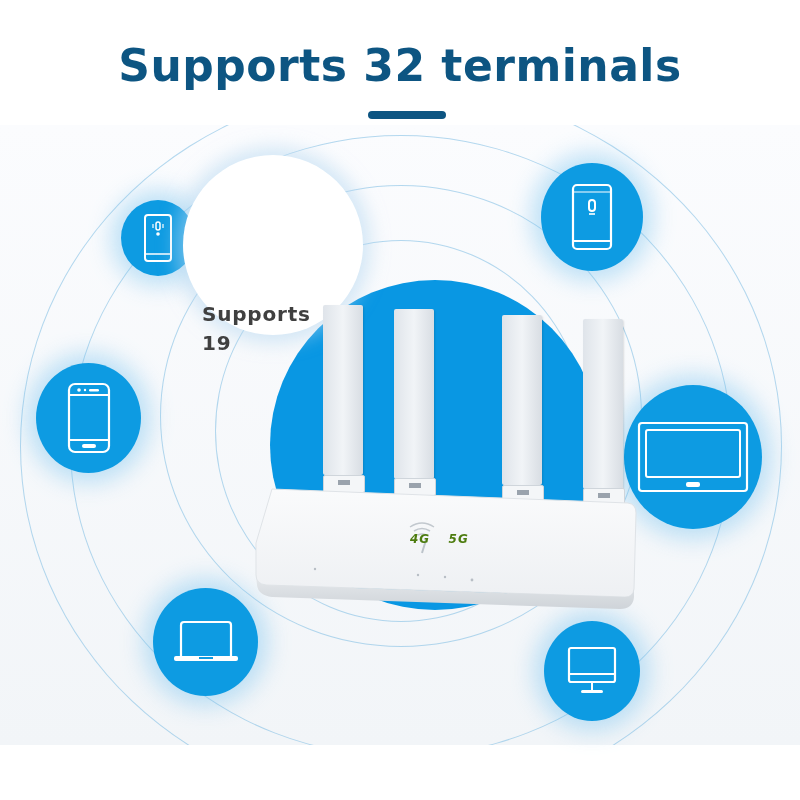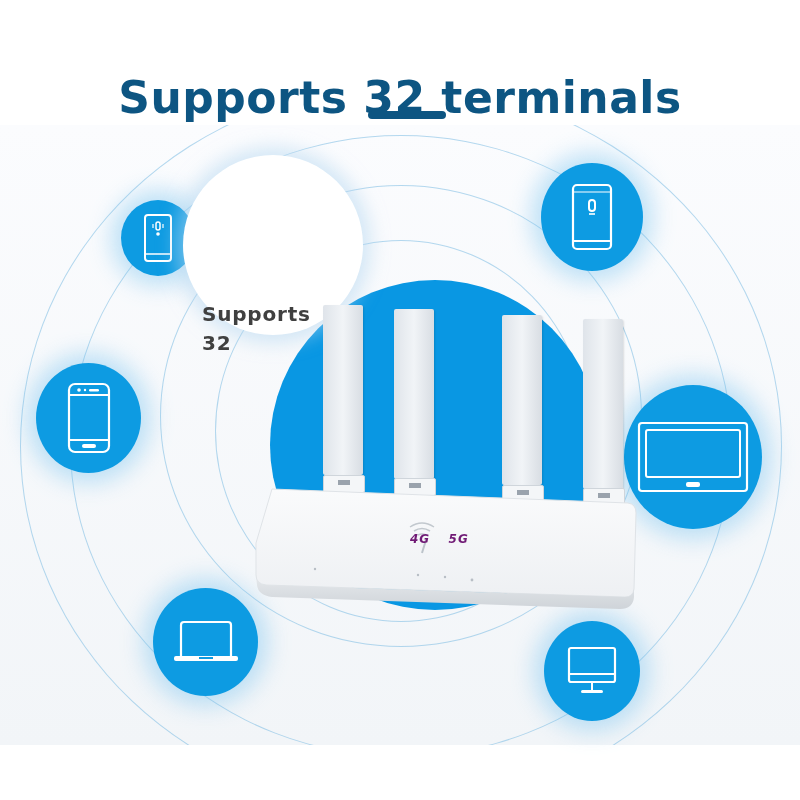--- a/index.html
+++ b/index.html
@@ -1,29 +1,29 @@
 <!DOCTYPE html>
 <html><head>
 <meta charset="utf-8">
 <style>
   html, body { margin:0; padding:0; }
   body { width:800px; height:800px; background:#ffffff; position:relative; overflow:hidden; font-family:"DejaVu Sans", sans-serif; }
-  .title { position:absolute; left:0; right:0; top:40px; text-align:center; font-size:44px; font-weight:bold; color:#0d5582; letter-spacing:0.5px;margin-top:32px; }
+  .title { position:absolute; left:0; right:0; top:40px; text-align:center; font-size:44px; font-weight:bold; color:#0d5582; letter-spacing:0.5px; }
   .title-bar { position:absolute; left:368px; top:111px; width:78px; height:8px; border-radius:4px; background:#0d5582; }
   .scene { position:absolute; left:0; top:125px; width:800px; height:620px; background:linear-gradient(180deg,#fbfcfe 0%,#f2f5f8 100%); overflow:hidden; }
   .ring { position:absolute; border-radius:50%; border:1.5px solid rgba(120,185,225,0.55); }
   .blue-blob { position:absolute; border-radius:50%; background:#0997e3; }
   .device { position:absolute; border-radius:50%; background:#0d9be2; box-shadow:0 0 22px 10px rgba(120,195,240,0.45); display:flex; align-items:center; justify-content:center; }
   .device svg { display:block; }
   .bubble { position:absolute; left:183px; top:155px; width:180px; height:180px; border-radius:50%; background:#ffffff; box-shadow:0 0 18px 8px rgba(180,215,240,0.55); }
   .bubble-text { position:absolute; left:202px; top:300px; font-size:20px; font-weight:bold; color:#404040; line-height:29px; letter-spacing:0.8px; }
   .antenna { position:absolute; width:40px; background:linear-gradient(90deg,#dfe4ea 0%,#f1f4f7 50%,#d8dde3 100%); border-radius:2px; box-shadow:1px 1px 2px rgba(0,0,0,0.12); }
   .hinge { position:absolute; width:40px; height:16px; background:#f4f6f8; border:1px solid #cfd5db; border-radius:2px; }
   .hinge::after { content:""; position:absolute; left:14px; top:4px; width:12px; height:5px; background:#9aa3ad; }
-  .router-logo { position:absolute; left:410px; top:532px; font-size:12px; font-weight:bold; color:#701a75; font-style:italic; letter-spacing:1px; }
+  .router-logo { position:absolute; left:410px; top:532px; font-size:12px; font-weight:bold; color:#4d7c0f; font-style:italic; letter-spacing:1px; }
 </style>
 </head>
 <body>
 
 <div class="title">Supports 32 terminals</div>
 <div class="title-bar"></div>
 
 <div class="scene">
 
   <div class="ring" style="left:20px; top:-40px; width:760px; height:720px;"></div>
@@ -88,21 +88,21 @@
     <rect x="2" y="2" width="46" height="34" rx="2" fill="none" stroke="#fff" stroke-width="2.2"></rect>
     <line x1="2" y1="28" x2="48" y2="28" stroke="#fff" stroke-width="1.8"></line>
     <line x1="25" y1="36" x2="25" y2="45" stroke="#fff" stroke-width="2"></line>
     <rect x="14" y="44" width="22" height="3" rx="1.5" fill="#fff"></rect>
   </svg>
 </div>
 
 <div class="bubble"></div>
 <div class="bubble-text">
   <div>Supports</div>
-  <div>32</div>
+  <div>19</div>
 </div>
 
 <div class="antenna" style="left:323px; top:305px; height:170px;"></div>
 <div class="hinge" style="left:323px; top:475px;"></div>
 <div class="antenna" style="left:394px; top:309px; height:170px;"></div>
 <div class="hinge" style="left:394px; top:478px;"></div>
 <div class="antenna" style="left:502px; top:315px; height:170px;"></div>
 <div class="hinge" style="left:502px; top:485px;"></div>
 <div class="antenna" style="left:583px; top:319px; height:170px;"></div>
 <div class="hinge" style="left:583px; top:488px;"></div>

